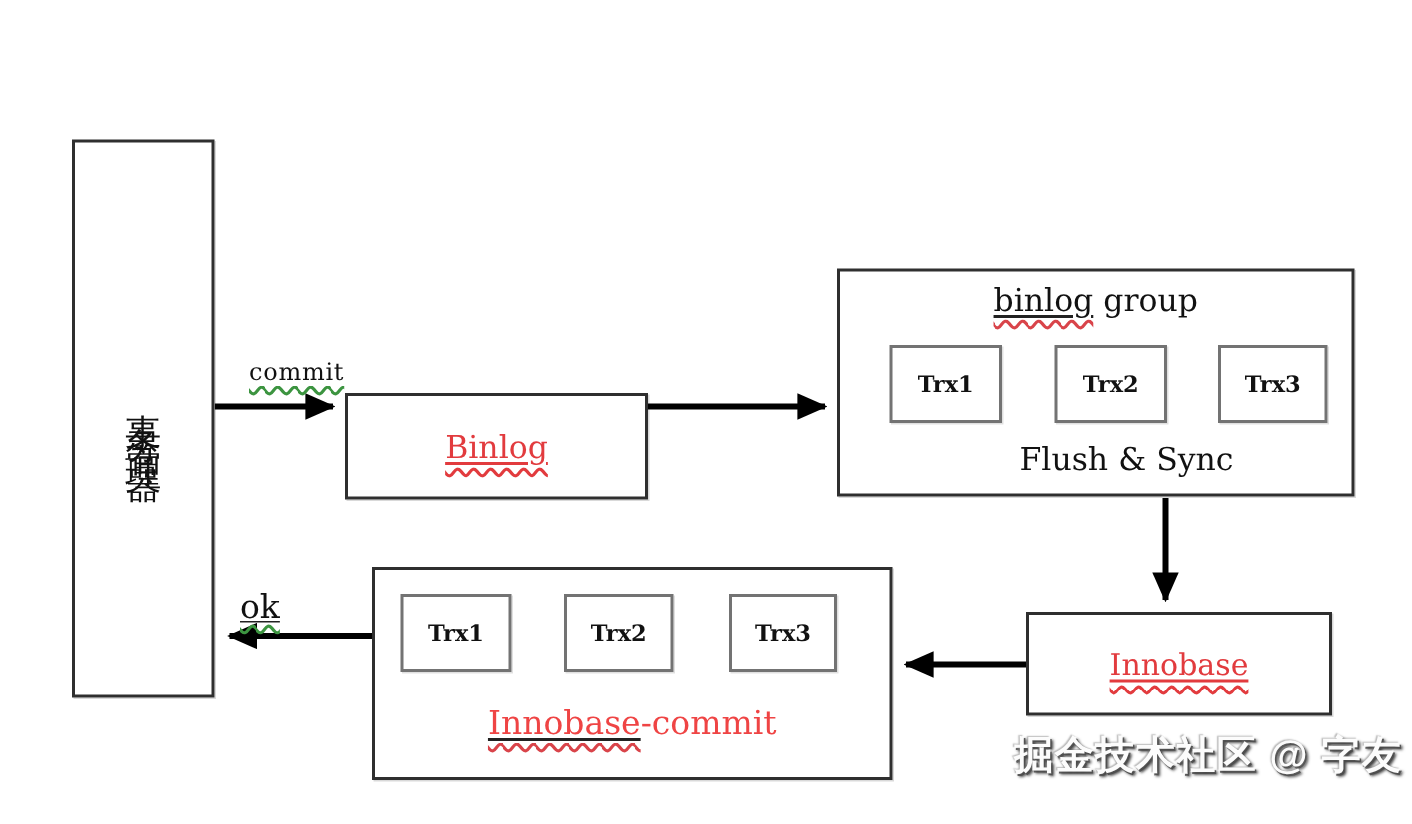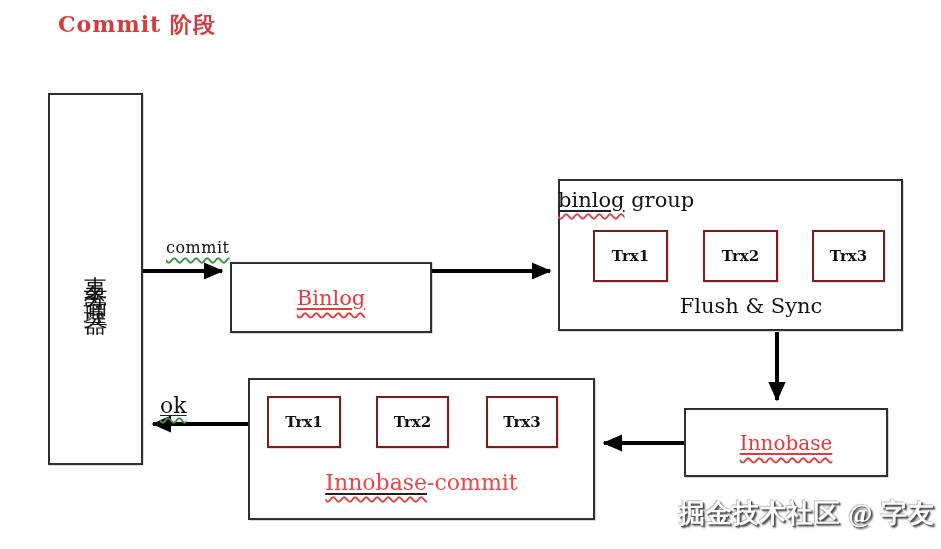--- a/index.html
+++ b/index.html
@@ -36,34 +36,34 @@
     font-size:24px;
     letter-spacing:9px;
     color:#111;
   }
 
   
   #binlog-box { left:230px; top:262px; width:202px; height:71px; }
 
   
   #group-box { left:558px; top:179px; width:345px; height:152px; }
-  #group-title { left:558px; top:188px; width:345px; font-size:21px; color:#111; }
+  #group-title { left:558px; top:188px; width:345px; text-align:center; font-size:21px; color:#111; }
   #group-footer { left:558px; top:294px; width:386px; text-align:center; font-size:21px; color:#111; }
 
   
   #innobase-box { left:684px; top:408px; width:204px; height:69px; }
 
   
   #ic-box { left:248px; top:378px; width:347px; height:142px; }
   #ic-label { left:248px; top:470px; width:347px; text-align:center; font-size:22px; color:#ef4444; }
 
   .trx {
     position:absolute;
     background:#fff;
-    border:2px solid #7f1d1d;
+    border:2px solid #737373;
     box-sizing:border-box;
     display:flex; align-items:center; justify-content:center;
     font-size:15px; font-weight:bold; color:#111;
     box-shadow:1px 1px 0 rgba(0,0,0,0.12);
   }
   #g-trx1 { left:593px; top:230px; width:75px; height:52px; }
   #g-trx2 { left:703px; top:230px; width:75px; height:52px; }
   #g-trx3 { left:812px; top:230px; width:73px; height:52px; }
   #c-trx1 { left:267px; top:396px; width:74px; height:52px; }
   #c-trx2 { left:376px; top:396px; width:73px; height:52px; }
@@ -117,34 +117,33 @@
     text-decoration-color:#222;
     text-decoration-thickness:1px;
     text-underline-offset:2px;
   }
   #commit-label { left:166px; top:238px; font-size:16px; letter-spacing:0.5px; }
   #ok-label { left:160px; top:393px; font-size:22px; }
 
   #arrow-layer { position:absolute; left:0; top:0; }
 
   #watermark {
-    right:6px; top:496px;
-    font-family:Liberation Serif, serif;
+    right:6px; top:486px;
+    font-family:Liberation Sans, sans-serif;
     font-size:26px; font-weight:bold;
     color:#fcfcfc;
     text-shadow:2px 2px 2px #4a4a4a, -1px -1px 1px #bbbbbb, 1px 1px 0 #666666;
     letter-spacing:1px;
   }
 </style>
 </head>
 <body>
 
 <div id="canvas">
 
-  <div id="diagram-title" class="abs">Commit 阶段</div>
 
   <svg id="arrow-layer" width="941" height="549" viewBox="0 0 941 549">
     <defs>
       <marker id="ah" viewBox="0 0 5 4.4" refX="4.6" refY="2.2" markerWidth="5" markerHeight="4.4" orient="auto" markerUnits="strokeWidth">
         <path d="M0,0 L5,2.2 L0,4.4 Z" fill="#000"></path>
       </marker>
     </defs>
     <line x1="143" y1="271" x2="222" y2="271" stroke="#000" stroke-width="4" marker-end="url(#ah)"></line>
     <line x1="432" y1="271" x2="550" y2="271" stroke="#000" stroke-width="4" marker-end="url(#ah)"></line>
     <line x1="777" y1="332" x2="777" y2="400" stroke="#000" stroke-width="4" marker-end="url(#ah)"></line>

